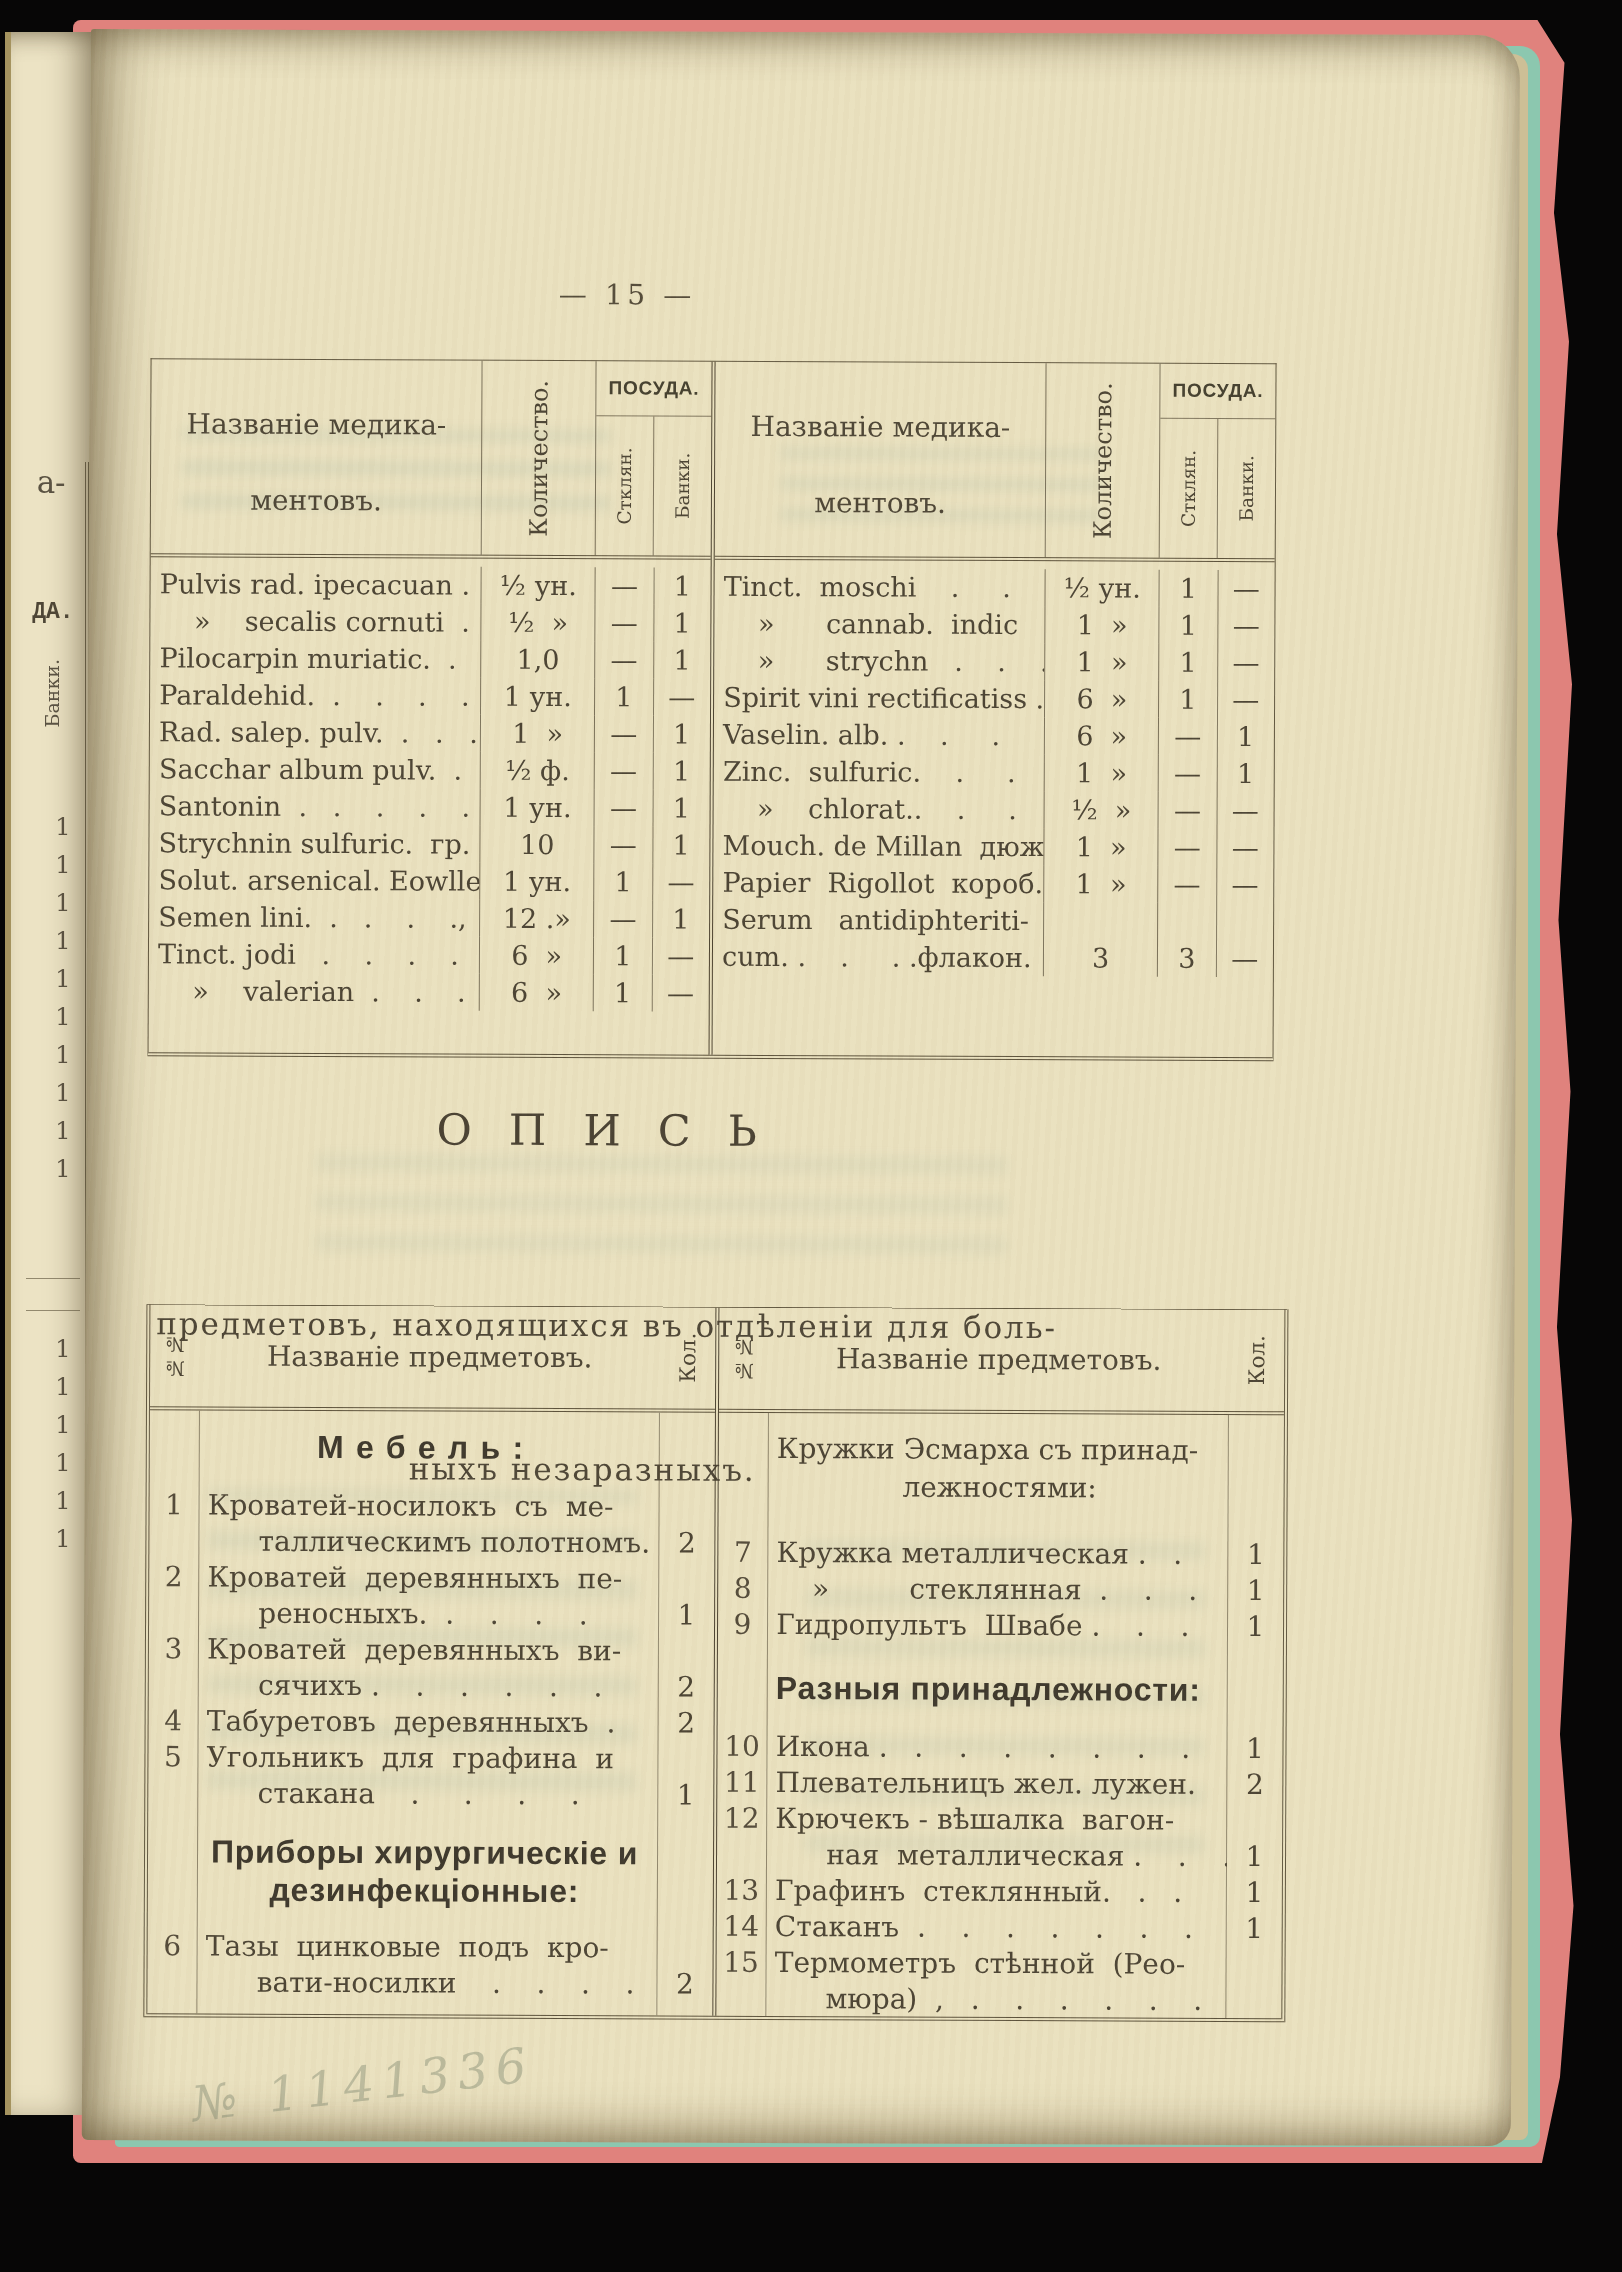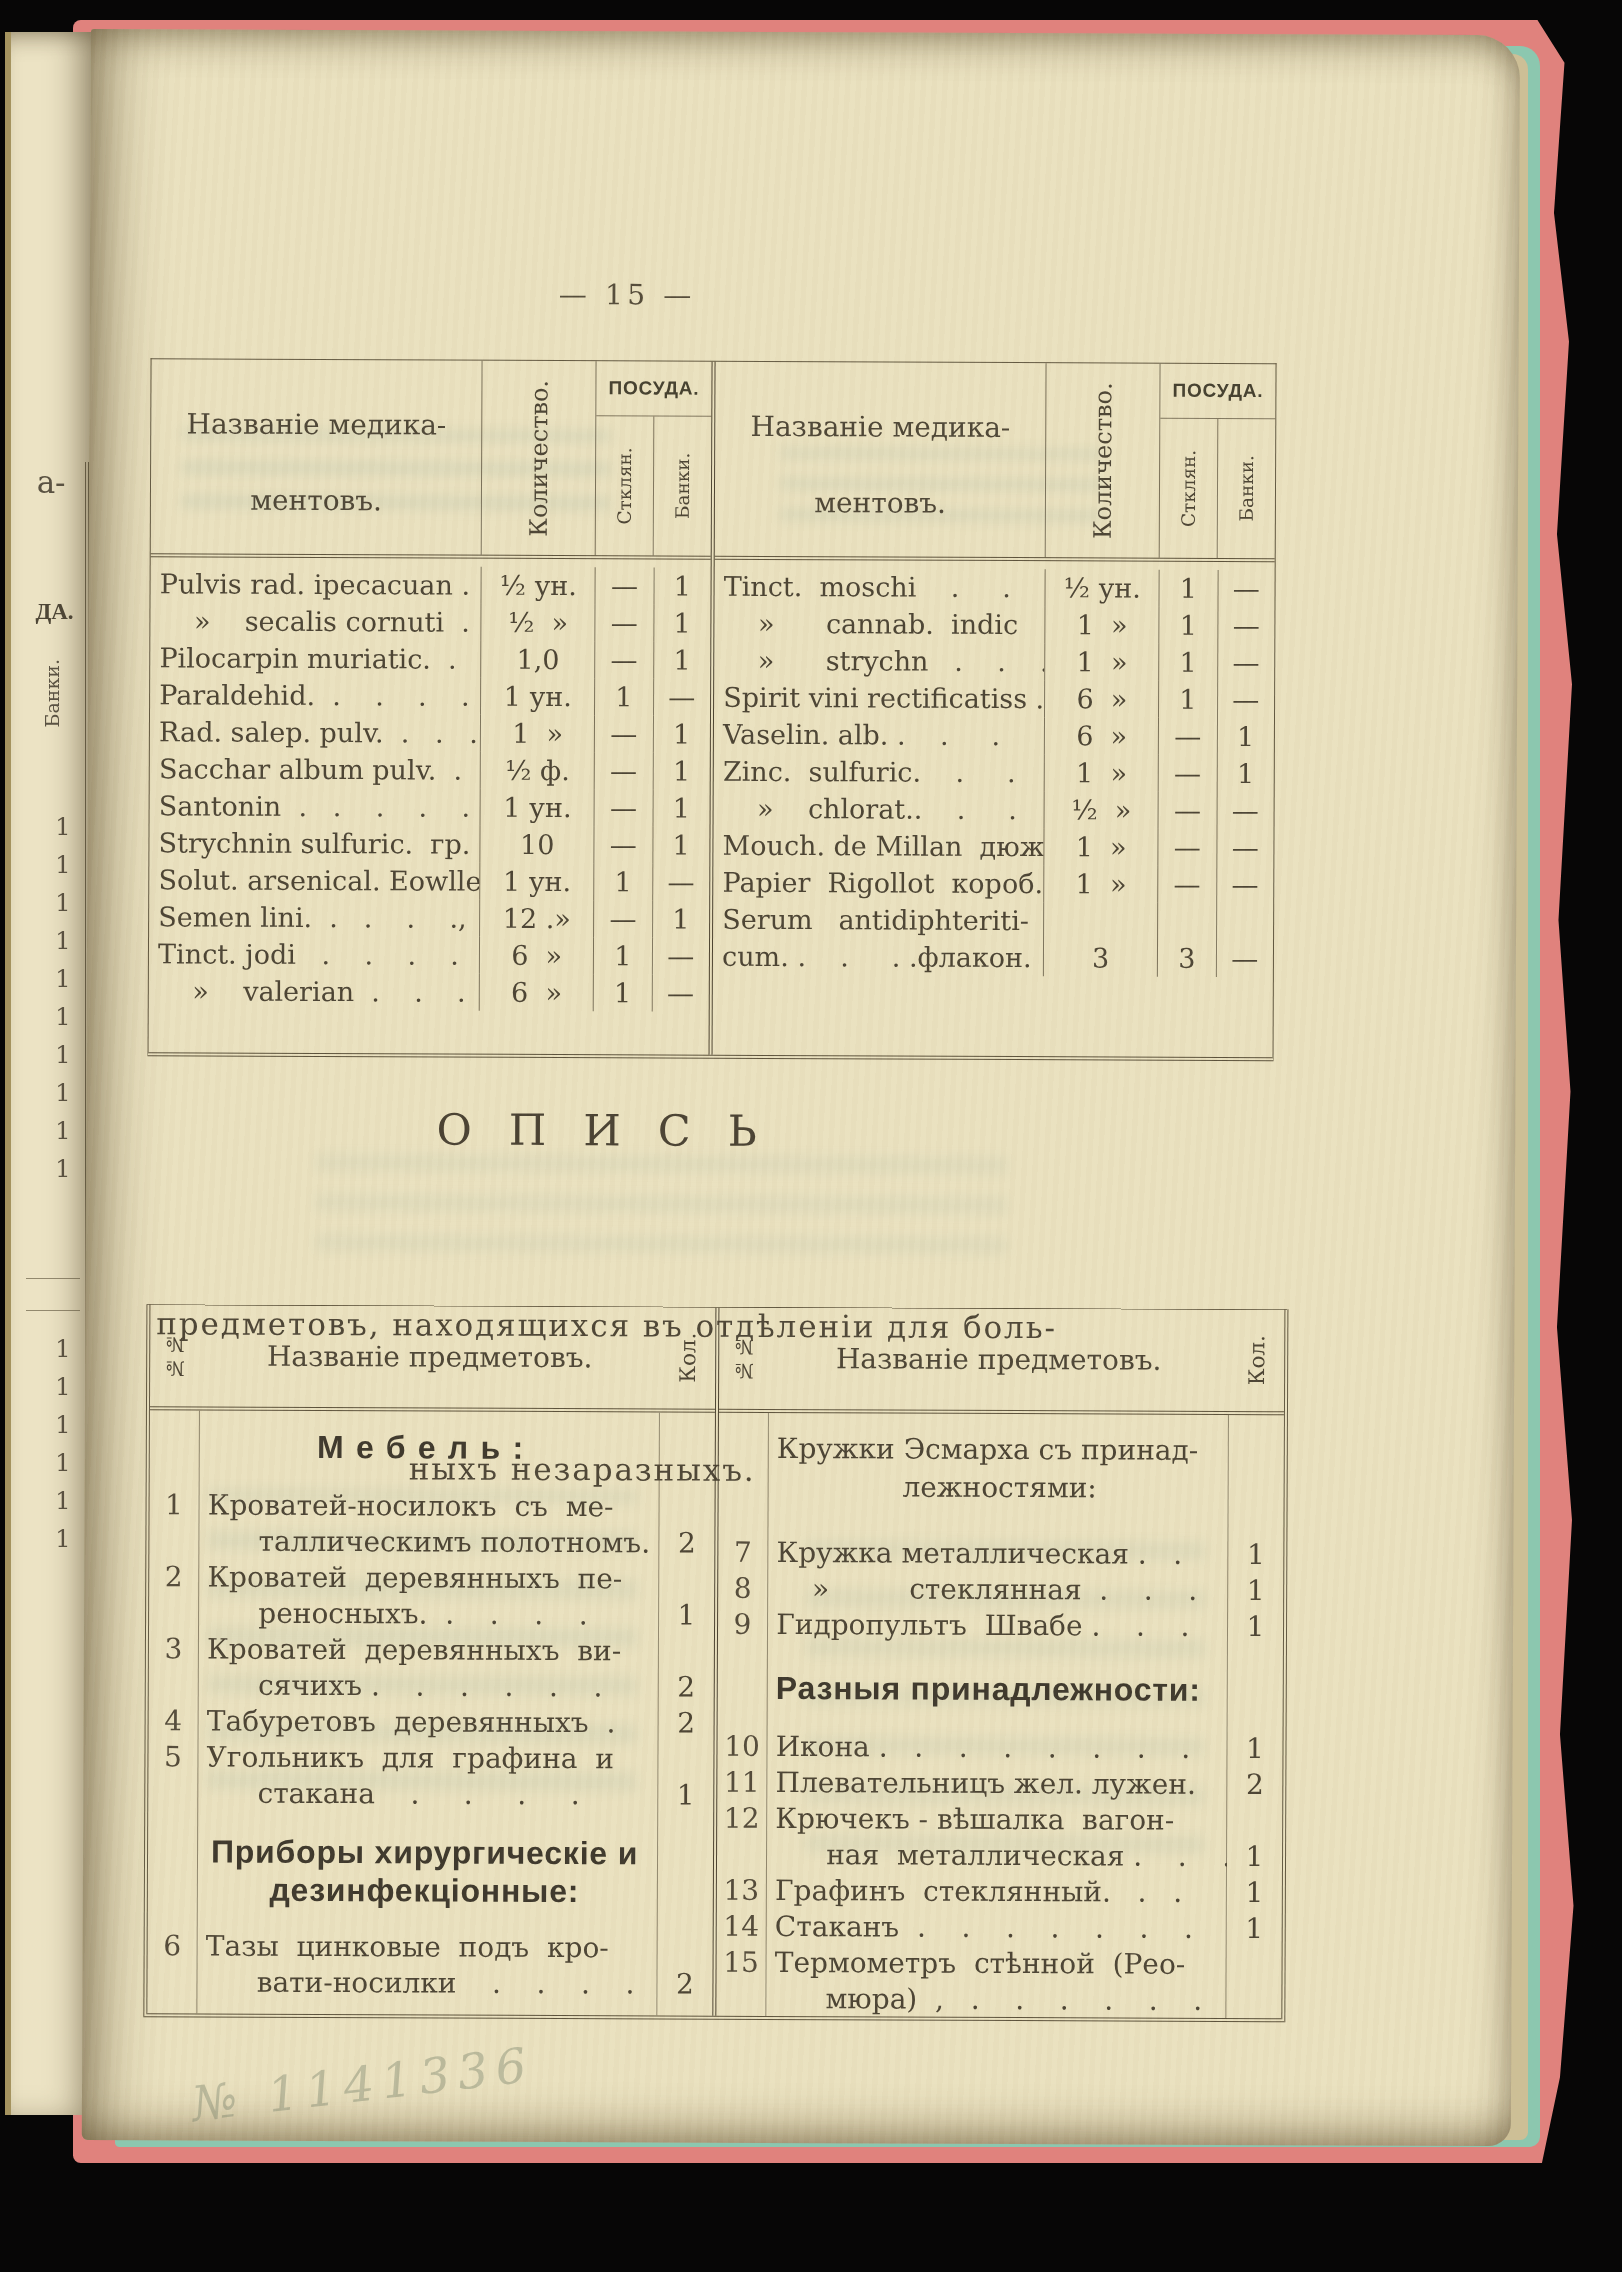--- a/index.html
+++ b/index.html
@@ -12,21 +12,21 @@
   .teal-sheet{position:absolute;left:115px;top:46px;width:1425px;height:2101px;background:#8cc7af;border-radius:4.6px 20px 10.8px 4.6px;}
   .under-sheet{position:absolute;left:109px;top:54px;width:1419px;height:2086px;background:#cdbf96;border-radius:4.6px 15.4px 7.7px 4.6px;}
   
   .left-strip{position:absolute;left:4.6px;top:32px;width:86px;height:2083px;background:#ece3c4;
               border-left:6.1px solid #a5935f;
               box-shadow:inset -26px 0 34px -10.8px rgba(62,47,22,.55), inset 0 15.4px 23px -14px rgba(62,47,22,.4);}
   .left-strip .inner{position:absolute;right:7.7px;top:430px;bottom:230px;width:66px;
                      border-right:4.6px double rgba(80,70,48,.8);}
   .frag{position:absolute;color:#5a5242;white-space:pre;}
   .frag-a{right:31px;top:432px;font-size:31px;}
-  .frag-da{right:23px;top:567px;font-family:Liberation Serif, serif;font-weight:bold;font-size:23px;color:#4e4636;}
+  .frag-da{right:23px;top:567px;font-family:Liberation Mono, monospace;font-weight:bold;font-size:23px;color:#4e4636;}
   .frag-banki{right:34px;top:627px;font-size:19px;}
   .vtext{writing-mode:vertical-rl;transform:rotate(180deg);white-space:nowrap;}
   .ones{position:absolute;right:26px;text-align:center;font-size:24px;line-height:38px;color:#5a5140;white-space:pre-line;}
   .ones-upper{top:776px;}
   .ones-lower{top:1298px;}
   .strip-dash{position:absolute;right:17px;width:54px;border-top:1.5px solid rgba(86,76,54,.6);}
   
   .page{position:absolute;left:91px;top:29px;width:1429px;height:2111px;background:#eae1bf;
         border-radius:3.1px 43px 23px 6.1px;transform:rotate(.25deg);transform-origin:0 0;
         box-shadow:inset 35px 0 54px -17px rgba(72,56,26,.5),

